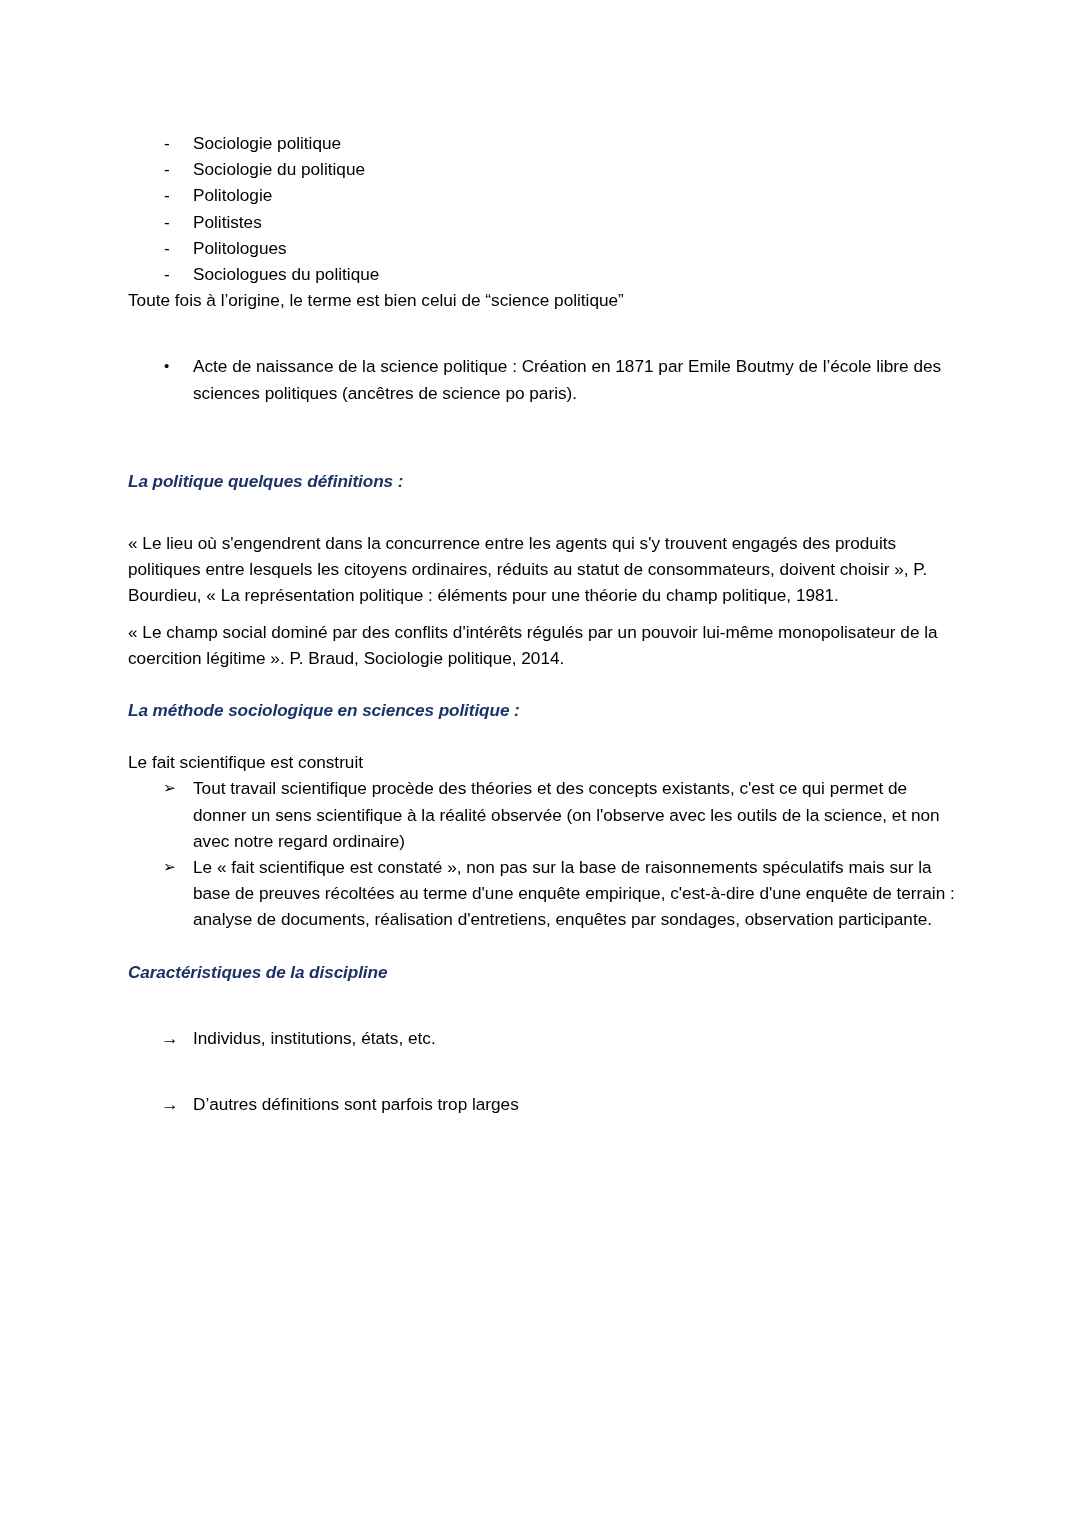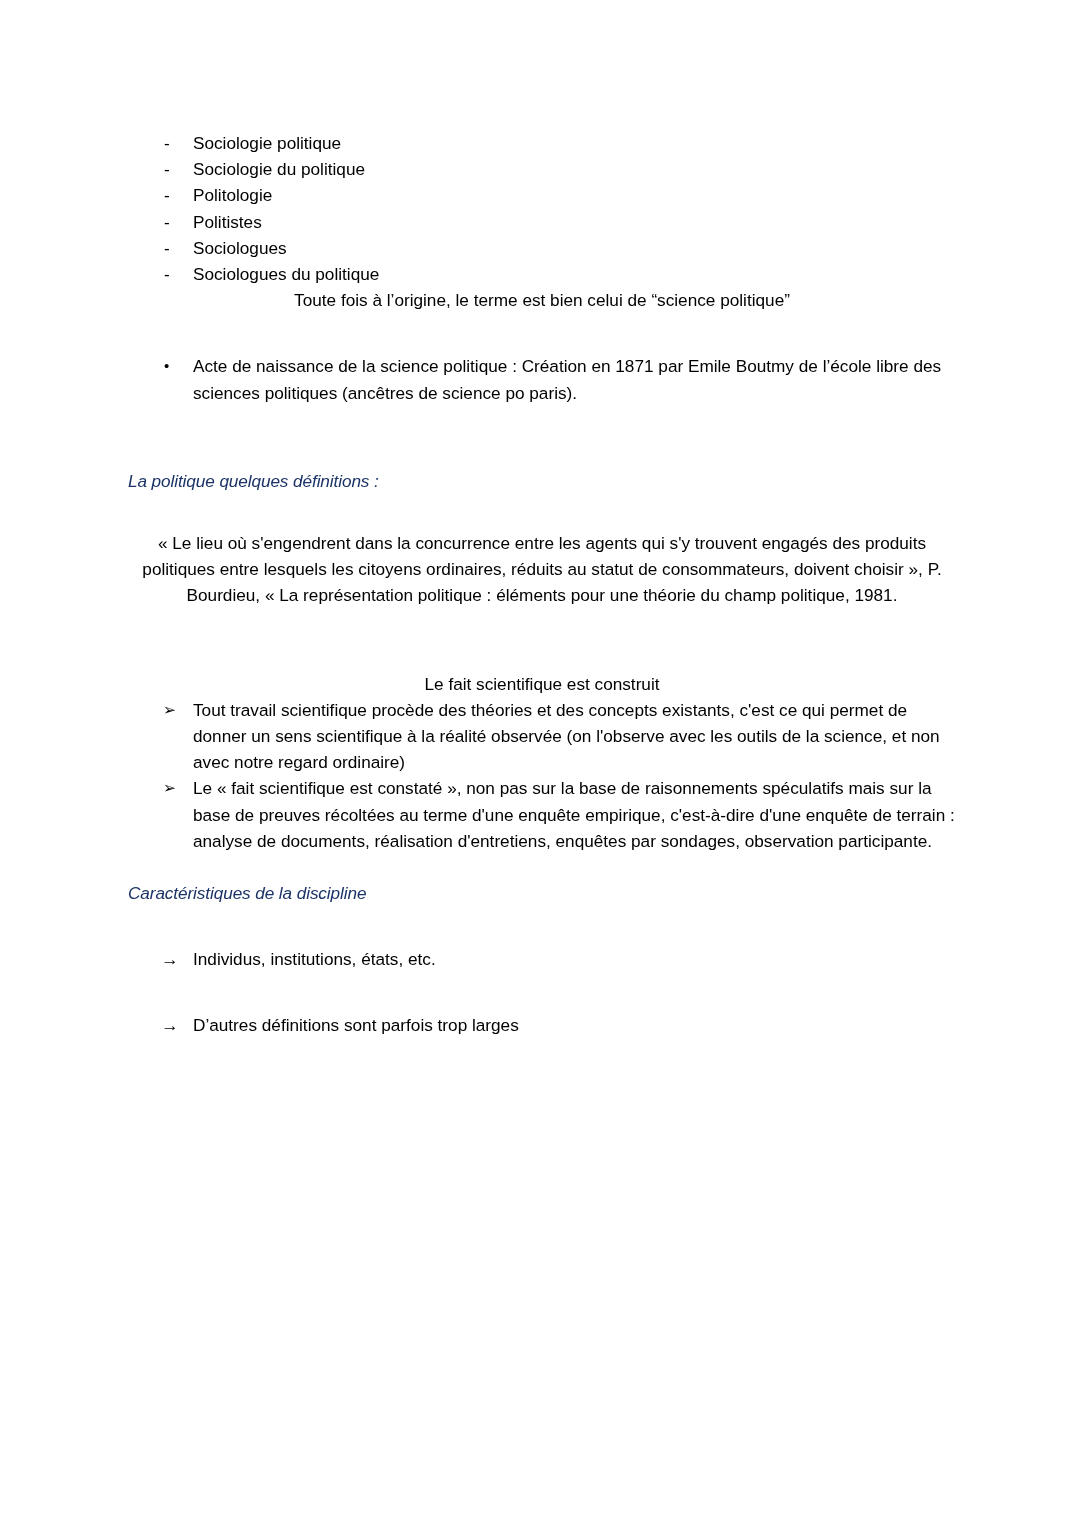--- a/index.html
+++ b/index.html
@@ -30,29 +30,29 @@
     font-size: 17.2px;
     line-height: 26.2px;
   }
 
   
   .para {
     margin: 0;
     font-size: 17.2px;
     line-height: 26.2px;
     color: #000000;
-    text-align: center;
+    text-align: left;
   }
 
   
   .heading {
     margin: 0;
     font-size: 17.2px;
     line-height: 26.2px;
-    font-weight: normal;
+    font-weight: bold;
     font-style: italic;
     color: #1b3366;
     letter-spacing: -0.1px;
   }
 
   
   ul.list, ul.dash-list, ul.arrow-list, ul.chev-list {
     list-style: none;
     margin: 0;
     padding: 0;
@@ -112,21 +112,21 @@
       <li class="li">
         <span class="marker">-</span>
         <span>Politologie</span>
       </li>
       <li class="li">
         <span class="marker">-</span>
         <span>Politistes</span>
       </li>
       <li class="li">
         <span class="marker">-</span>
-        <span>Sociologues</span>
+        <span>Politologues</span>
       </li>
       <li class="li">
         <span class="marker">-</span>
         <span>Sociologues du politique</span>
       </li>
     </ul>
 
     <p class="para">Toute fois à l’origine, le terme est bien celui de “science politique”</p>
 
     <div class="gap-lg"></div>
@@ -144,23 +144,25 @@
 
     <div class="gap-md"></div>
 
 
     <div class="gap-sm"></div>
 
     <p class="para">« Le lieu où s'engendrent dans la concurrence entre les agents qui s'y trouvent engagés des produits politiques entre lesquels les citoyens ordinaires, réduits au statut de consommateurs, doivent choisir », P. Bourdieu, « La représentation politique : éléments pour une théorie du champ politique, 1981.</p>
 
     <div class="gap-sm"></div>
 
-
-    <div class="gap-md"></div>
-
+    <p class="para">« Le champ social dominé par des conflits d'intérêts régulés par un pouvoir lui-même monopolisateur de la coercition légitime ». P. Braud, Sociologie politique, 2014.</p>
+
+    <div class="gap-md"></div>
+
+    <h2 class="heading">La méthode sociologique en sciences politique :</h2>
 
     <div class="gap-md"></div>
 
     <p class="para">Le fait scientifique est construit</p>
 
     <ul class="chev-list">
       <li class="li">
         <span class="marker chev">➢</span>
         <span>Tout travail scientifique procède des théories et des concepts existants, c'est ce qui permet de donner un sens scientifique à la réalité observée (on l'observe avec les outils de la science, et non avec notre regard ordinaire)</span>
       </li>

